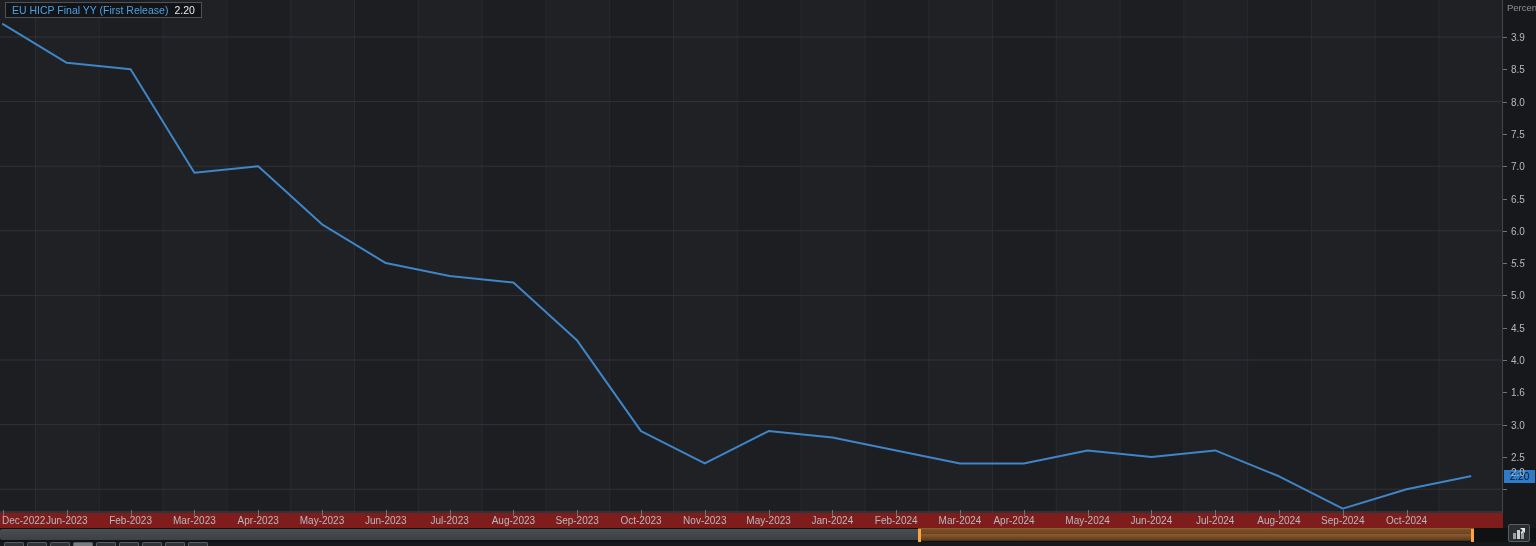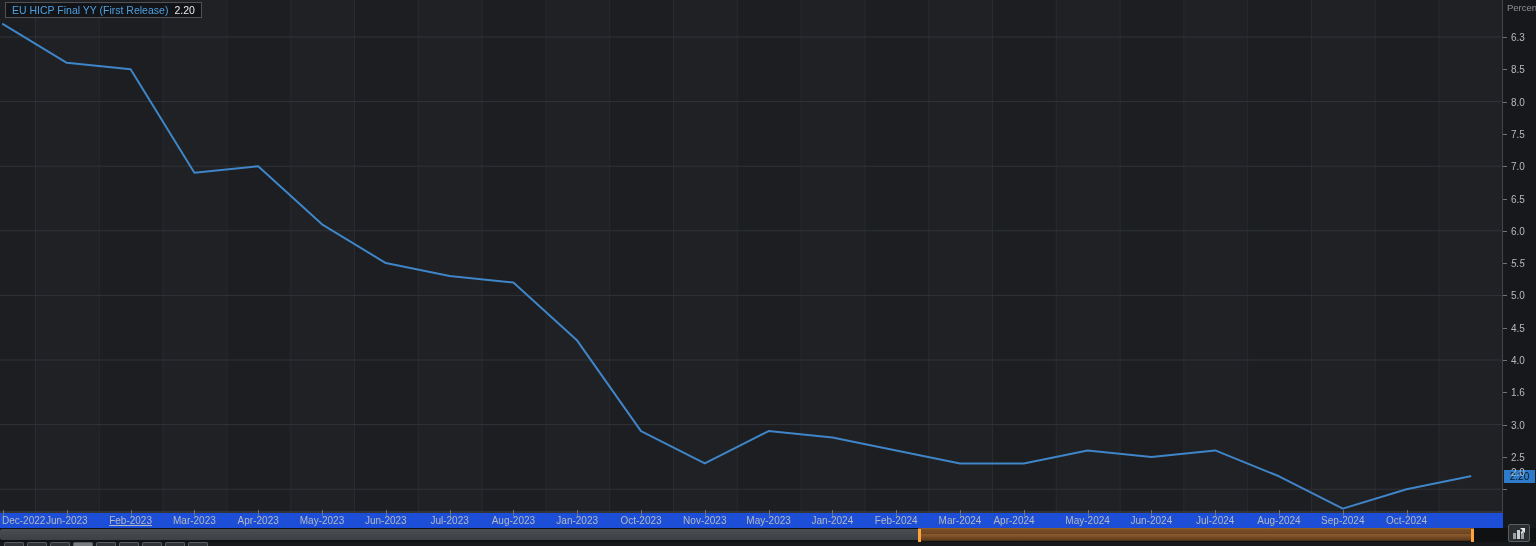--- a/index.html
+++ b/index.html
@@ -40,21 +40,21 @@
     position:absolute;left:0;width:4px;height:1px;background:#70747a;
   }
   .value-badge{
     position:absolute;left:1px;width:31px;height:13px;
     background:#2e7cc9;color:#0a1722;
     font-size:10px;line-height:13px;text-align:center;
   }
   
   .x-axis{
     position:absolute;left:0;top:513px;width:1503px;height:15px;
-    background:#1d4ed8;
+    background:#7f1d1d;
   }
   .x-tick-label{
     position:absolute;top:2px;font-size:10px;color:#b5b9bd;white-space:nowrap;
   }
   .x-tick-mark{
     position:absolute;top:-3px;width:1px;height:6px;background:#70747a;
   }
   
   .scroll-row{position:absolute;left:0;top:528px;width:1536px;height:14px;background:#101113;}
   .sb-left{
@@ -152,21 +152,21 @@
       </svg>
     <div class="legend">
       <span class="legend-label">EU HICP Final YY (First Release)</span>
       <span class="legend-value">2.20</span>
     </div>
   </div>
 
   <div class="y-axis" id="y-axis">
     <div class="y-title">Percent</div>
     <div class="value-badge" id="value-badge" style="top: 469.78px;">2.20</div>
-  <div class="y-tick-label" style="top: 37px;">6.3</div>
+  <div class="y-tick-label" style="top: 37px;">3.9</div>
       <div class="y-tick-mark" style="top: 37px;"></div>
       <div class="y-tick-label" style="top: 69.3px;">8.5</div>
       <div class="y-tick-mark" style="top: 69.3px;"></div>
       <div class="y-tick-label" style="top: 101.6px;">8.0</div>
       <div class="y-tick-mark" style="top: 101.6px;"></div>
       <div class="y-tick-label" style="top: 133.9px;">7.5</div>
       <div class="y-tick-mark" style="top: 133.9px;"></div>
       <div class="y-tick-label" style="top: 166.2px;">7.0</div>
       <div class="y-tick-mark" style="top: 166.2px;"></div>
       <div class="y-tick-label" style="top: 198.5px;">6.5</div>
@@ -189,35 +189,35 @@
       <div class="y-tick-mark" style="top: 456.9px;"></div>
       <div class="y-tick-label" style="top: 472px;">2.0</div>
       <div class="y-tick-mark" style="top: 489.2px;"></div>
     </div>
 
   <div class="x-axis" id="x-axis">
       <div class="x-tick-label" style="left: 2px;">Dec-2022</div>
       <div class="x-tick-mark" style="left: 3px;"></div>
       <div class="x-tick-label" style="left: 66.8px; transform: translateX(-50%);">Jun-2023</div>
       <div class="x-tick-mark" style="left: 66.8px;"></div>
-      <div class="x-tick-label" style="left: 130.6px; transform: translateX(-50%); text-decoration: underline;">Feb-2023</div>
+      <div class="x-tick-label" style="left: 130.6px; transform: translateX(-50%);">Feb-2023</div>
       <div class="x-tick-mark" style="left: 130.6px;"></div>
       <div class="x-tick-label" style="left: 194.4px; transform: translateX(-50%);">Mar-2023</div>
       <div class="x-tick-mark" style="left: 194.4px;"></div>
       <div class="x-tick-label" style="left: 258.2px; transform: translateX(-50%);">Apr-2023</div>
       <div class="x-tick-mark" style="left: 258.2px;"></div>
       <div class="x-tick-label" style="left: 322px; transform: translateX(-50%);">May-2023</div>
       <div class="x-tick-mark" style="left: 322px;"></div>
       <div class="x-tick-label" style="left: 385.8px; transform: translateX(-50%);">Jun-2023</div>
       <div class="x-tick-mark" style="left: 385.8px;"></div>
       <div class="x-tick-label" style="left: 449.6px; transform: translateX(-50%);">Jul-2023</div>
       <div class="x-tick-mark" style="left: 449.6px;"></div>
       <div class="x-tick-label" style="left: 513.4px; transform: translateX(-50%);">Aug-2023</div>
       <div class="x-tick-mark" style="left: 513.4px;"></div>
-      <div class="x-tick-label" style="left: 577.2px; transform: translateX(-50%);">Jan-2023</div>
+      <div class="x-tick-label" style="left: 577.2px; transform: translateX(-50%);">Sep-2023</div>
       <div class="x-tick-mark" style="left: 577.2px;"></div>
       <div class="x-tick-label" style="left: 641px; transform: translateX(-50%);">Oct-2023</div>
       <div class="x-tick-mark" style="left: 641px;"></div>
       <div class="x-tick-label" style="left: 704.8px; transform: translateX(-50%);">Nov-2023</div>
       <div class="x-tick-mark" style="left: 704.8px;"></div>
       <div class="x-tick-label" style="left: 768.6px; transform: translateX(-50%);">May-2023</div>
       <div class="x-tick-mark" style="left: 768.6px;"></div>
       <div class="x-tick-label" style="left: 832.4px; transform: translateX(-50%);">Jan-2024</div>
       <div class="x-tick-mark" style="left: 832.4px;"></div>
       <div class="x-tick-label" style="left: 896.2px; transform: translateX(-50%); text-align: center;">Feb-2024</div>

